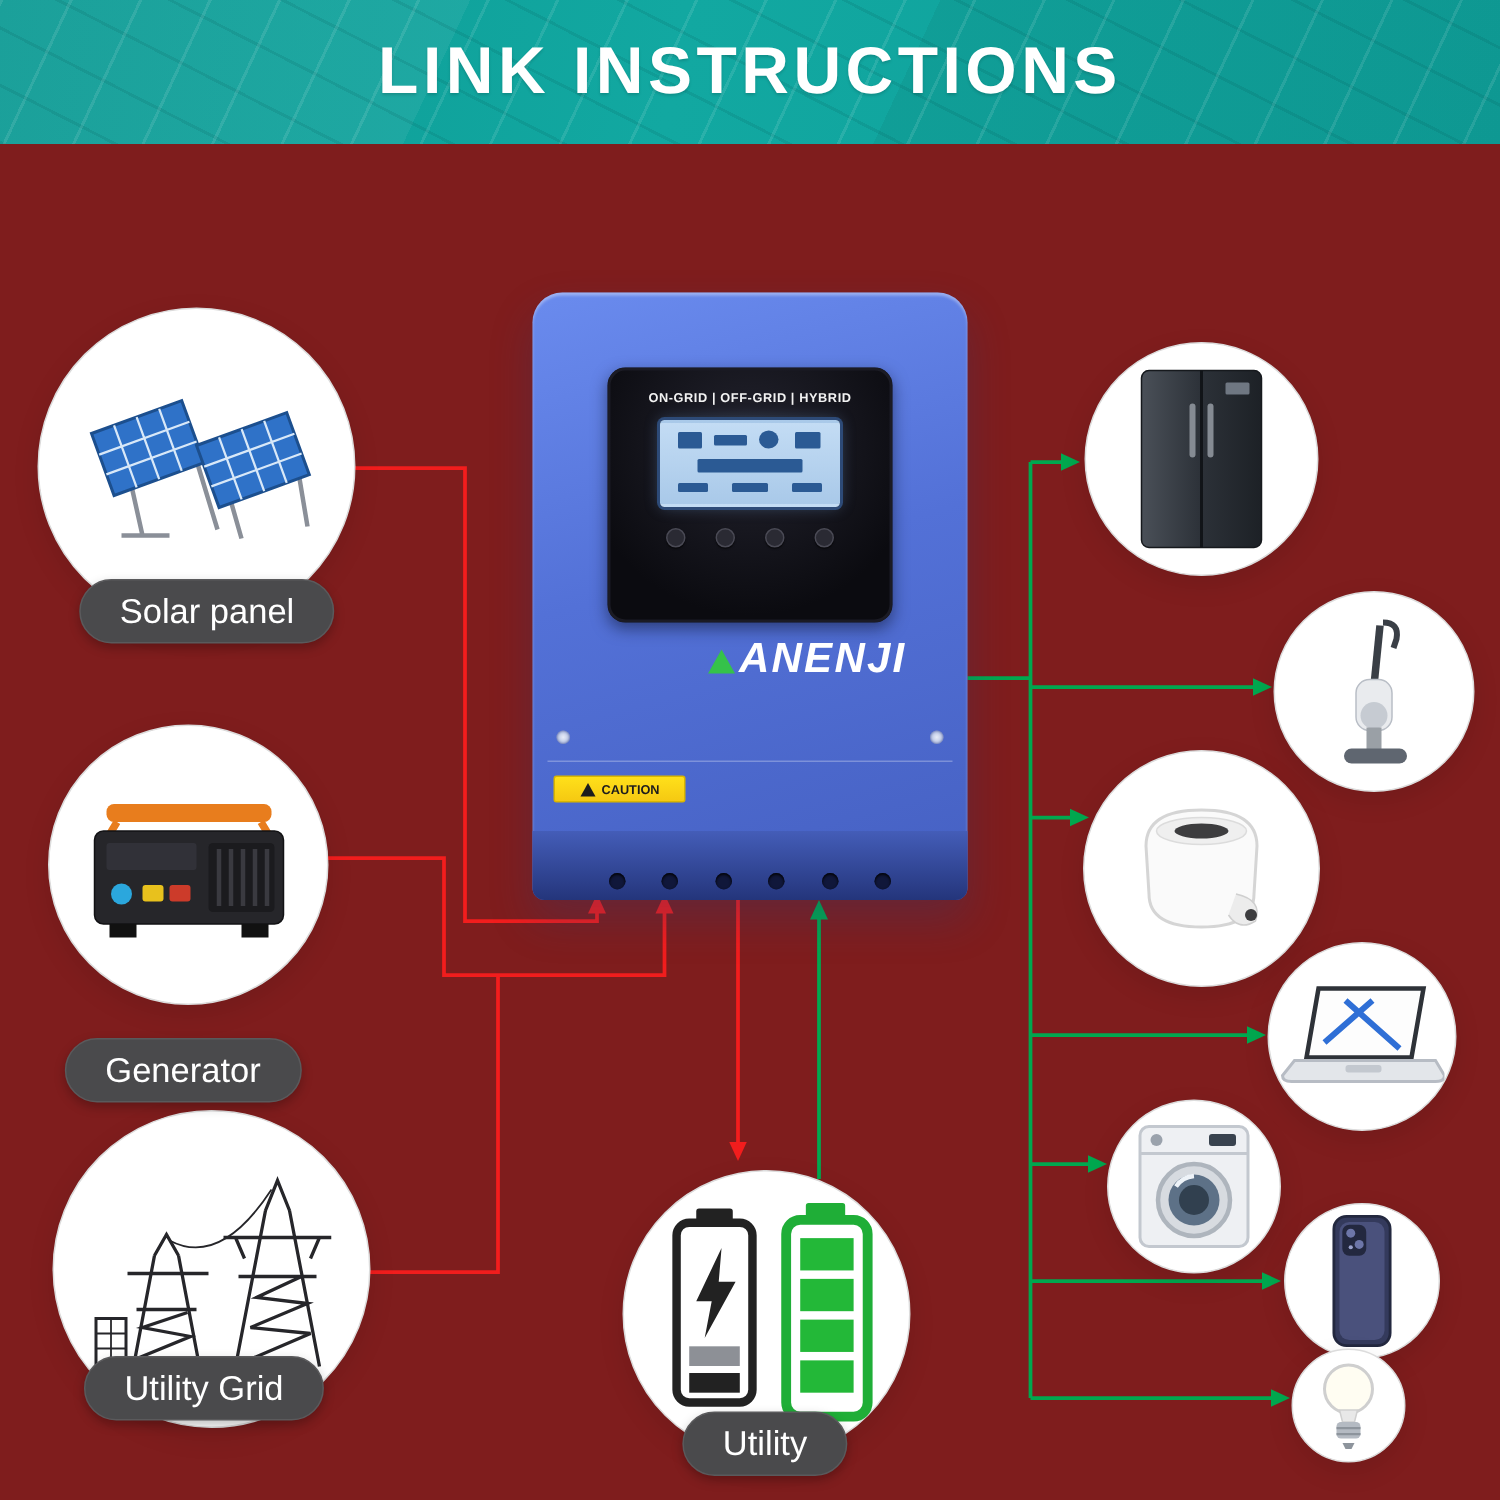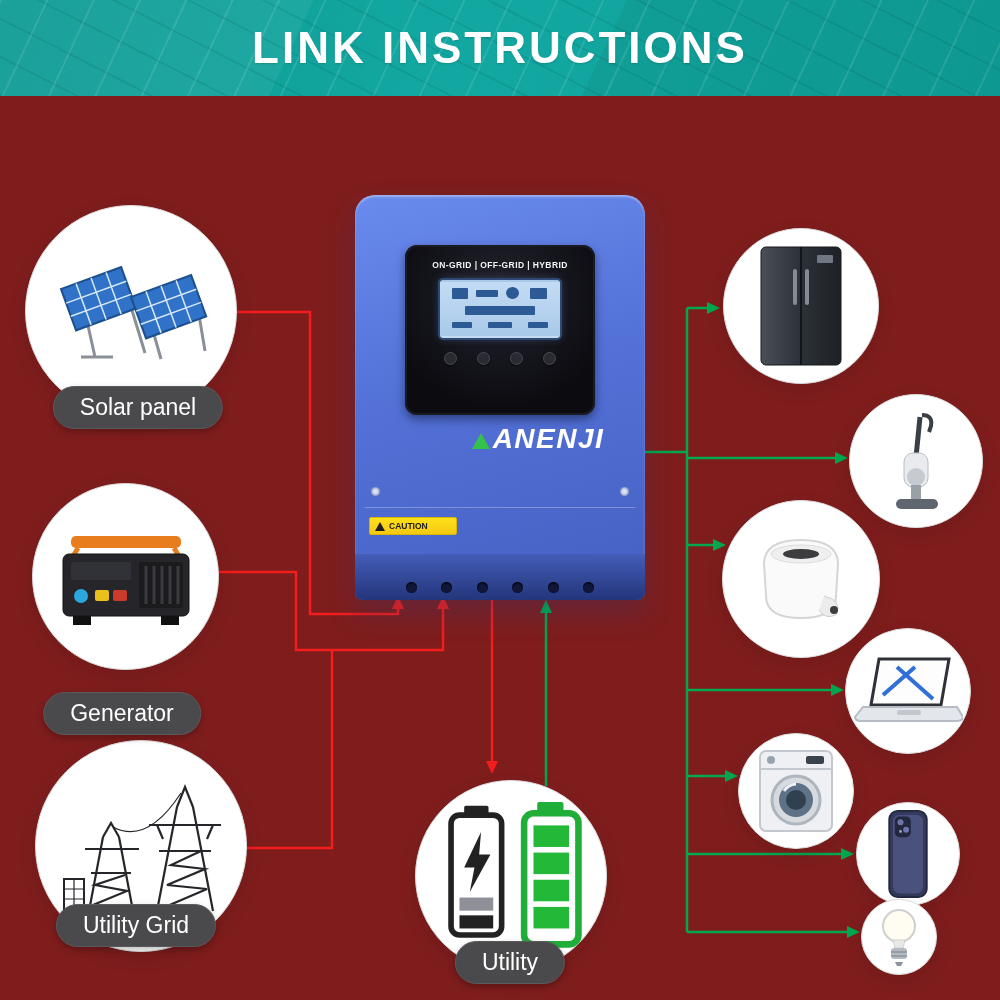--- a/index.html
+++ b/index.html
@@ -72,21 +72,21 @@
   .btns span{width:11px;height:11px;border-radius:50%;background:#2a2a33;
         border:1px solid #4a4a55;box-shadow:0 1px 1px rgba(0,0,0,.6);}
   .brand{position:absolute;left:0;top:228px;width:100%;text-align:center;color:#fff;
         font-size:28px;font-weight:bold;letter-spacing:1.5px;font-style:italic;margin-left:38px;}
   .tri{display:inline-block;width:0;height:0;border-left:9px solid transparent;
         border-right:9px solid transparent;
         border-bottom:16px solid var(--brand-accent-green,#35c24a);
         margin-right:3px;transform:translateY(1px);}
   .caution{position:absolute;left:14px;top:322px;width:88px;height:18px;border-radius:2px;
         background:linear-gradient(var(--caution-yellow,#ffe01a),#f5c912);
-        border:1px solid #d9b500;display:flex;align-items:center;gap:4px;padding:0 5px;
+        border:1px solid #d9b500;display:flex;align-items:center;gap:4px;padding:0 17px;
         font-size:8.5px;font-weight:bold;color:#1d1d1d;box-sizing:border-box;}
   .warn-tri{display:inline-block;width:0;height:0;border-left:5px solid transparent;
         border-right:5px solid transparent;border-bottom:9px solid #1d1d1d;}
   .inv-bottom{position:absolute;left:0;right:0;bottom:0;height:46px;border-radius:0 0 8px 8px;
         background:linear-gradient(#445db8,#24357b);display:flex;align-items:flex-end;
         justify-content:space-evenly;padding:0 26px 7px;box-sizing:border-box;}
   .inv-bottom span{width:11px;height:11px;border-radius:50%;background:#10173a;
         box-shadow:inset 0 1px 2px #000;}
   .screw{position:absolute;width:9px;height:9px;border-radius:50%;
         background:radial-gradient(#e7ecf8,#9fb0d8);box-shadow:inset 0 0 2px #44539a;}

